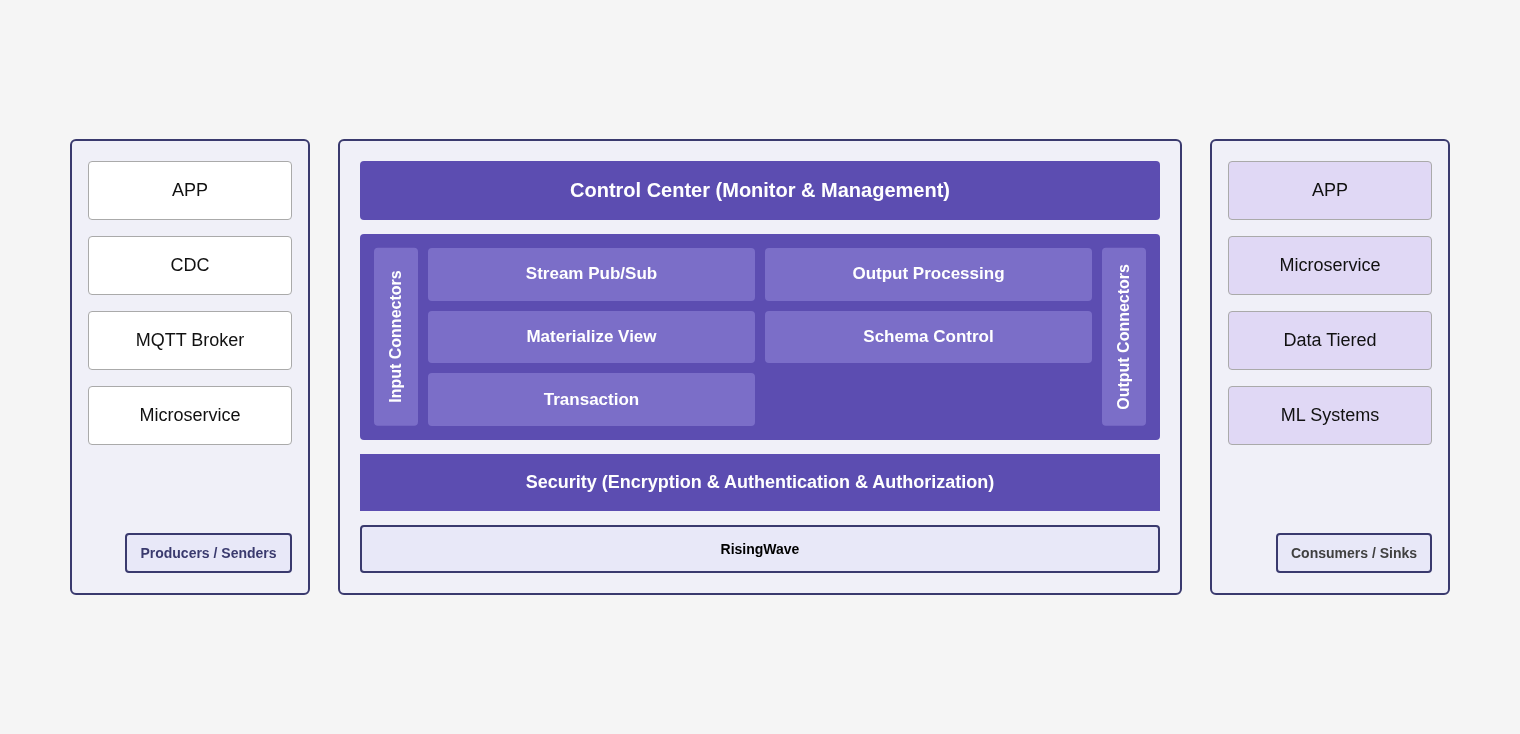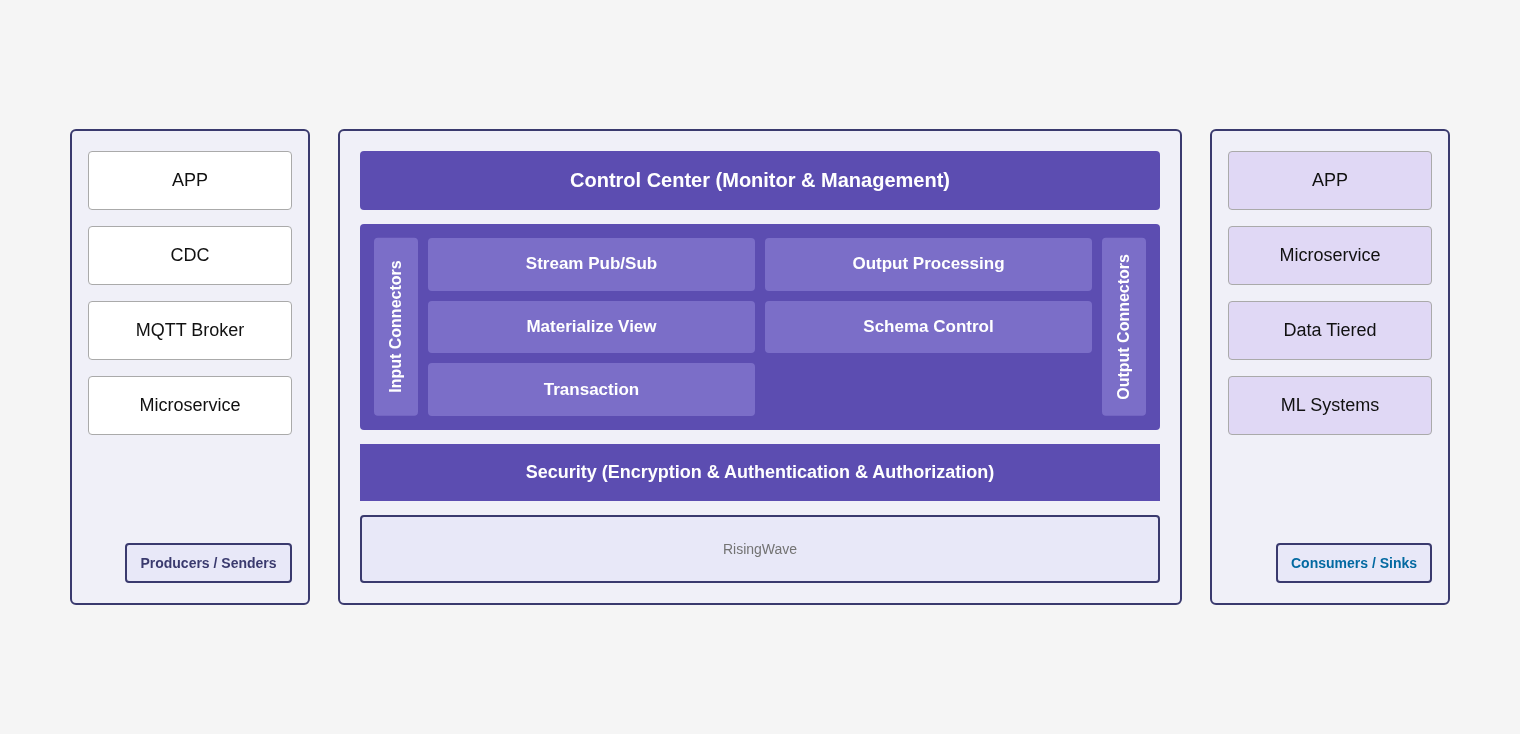--- a/index.html
+++ b/index.html
@@ -125,25 +125,25 @@
       color: white;
       font-size: 18px;
       font-weight: 700;
       text-align: center;
       padding: 18px 10px;
       border-radius: 0;
     }
     .center-bottom-label {
       border: 2px solid #3a3a6e;
       border-radius: 4px;
-      padding: 24px;
+      padding: 14px;
       text-align: center;
       font-size: 14px;
-      font-weight: normal;
-      color: #737373;
+      font-weight: bold;
+      color: #000000;
       background: #e8e8f8;
     }
 
     
     .right-panel {
       border: 2px solid #3a3a6e;
       border-radius: 6px;
       padding: 20px 16px;
       display: flex;
       flex-direction: column;
@@ -163,21 +163,21 @@
       color: #111;
     }
     .right-panel .bottom-label {
       margin-top: auto;
       border: 2px solid #3a3a6e;
       border-radius: 4px;
       padding: 10px;
       text-align: center;
       font-size: 14px;
       font-weight: bold;
-      color: #0369a1;
+      color: #404040;
       background: #e8e8f8;
       margin-left: 48px;
     }
 
     .panel-rows {
       display: flex;
       flex-direction: column;
       gap: 16px;
       flex: 1;
     }

